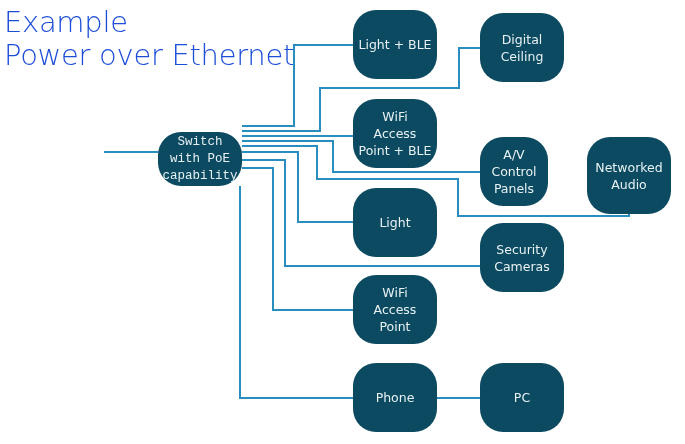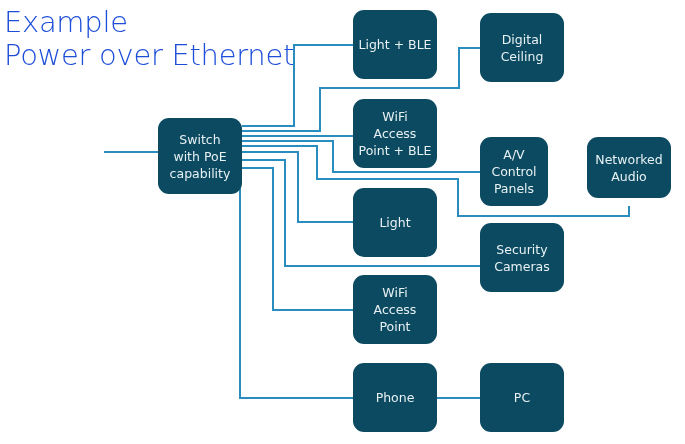--- a/index.html
+++ b/index.html
@@ -1,20 +1,20 @@
 <!DOCTYPE html>
 <html><head>
 <meta charset="utf-8">
 <style>
   html, body { margin:0; padding:0; background:#ffffff; }
   body { width:685px; height:444px; position:relative; overflow:hidden; font-family:"Liberation Sans", sans-serif; }
   .title { position:absolute; left:4px; top:6px; color:#1d4ed8; font-family:"DejaVu Sans", sans-serif; font-size:29px; line-height:33px; font-weight:300; letter-spacing:-0.3px; }
   .title div { white-space:nowrap; }
   svg.wires { position:absolute; left:0; top:0; }
-  .box { position:absolute; background:#0b4a60; border-radius:11px; color:#e8f1f4; display:flex; align-items:center; justify-content:center; text-align:center; font-family:"DejaVu Sans", sans-serif; font-size:12.5px; line-height:17px; box-sizing:border-box; padding:2px 4px; }
+  .box { position:absolute; background:#0b4a60; border-radius:23px; color:#e8f1f4; display:flex; align-items:center; justify-content:center; text-align:center; font-family:"DejaVu Sans", sans-serif; font-size:12.5px; line-height:17px; box-sizing:border-box; padding:2px 4px; }
   .box span { display:block; }
 </style>
 </head>
 <body>
 
 <div class="title">
   <div>Example</div>
   <div>Power over Ethernet</div>
 </div>
 
@@ -27,21 +27,21 @@
     <path d="M242 141 H333 V172 H480"></path>
     <path d="M242 146 H317 V179 H458 V216 H629 V206"></path>
     <path d="M242 152 H298 V222 H353"></path>
     <path d="M242 160 H285 V266 H480"></path>
     <path d="M242 168 H273 V310 H353"></path>
     <path d="M240 186 V398 H353"></path>
     <path d="M437 398 H480"></path>
   </g>
 </svg>
 
-<div class="box" style="left:158px;top:118px;width:84px;height:76px;">
+<div class="box" style="left:158px;top:132px;width:84px;height:54px;font-family:Liberation Mono, monospace;">
   <div>
     <span>Switch</span>
     <span>with PoE</span>
     <span>capability</span>
   </div>
 </div>
 
 <div class="box" style="left:353px;top:10px;width:84px;height:69px;">
   <div>
       <span>Light + BLE</span>
@@ -64,21 +64,21 @@
 </div>
 
 <div class="box" style="left:480px;top:137px;width:68px;height:69px;">
   <div>
     <span>A/V</span>
     <span>Control</span>
     <span>Panels</span>
   </div>
 </div>
 
-<div class="box" style="left:587px;top:137px;width:84px;height:61px;">
+<div class="box" style="left:587px;top:137px;width:84px;height:77px;">
   <div>
     <span>Networked</span>
     <span>Audio</span>
   </div>
 </div>
 
 <div class="box" style="left:353px;top:188px;width:84px;height:69px;">
   <div>
       <span>Light</span>
     </div>

